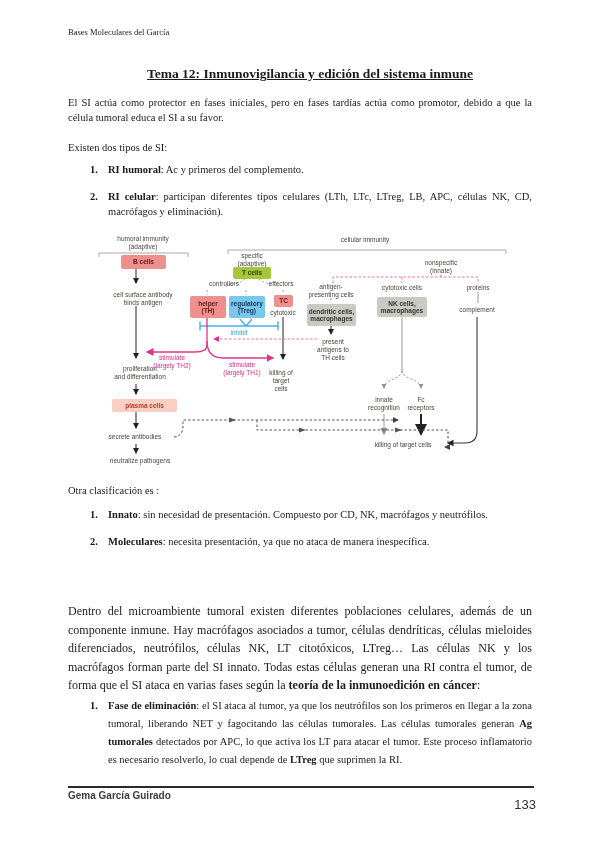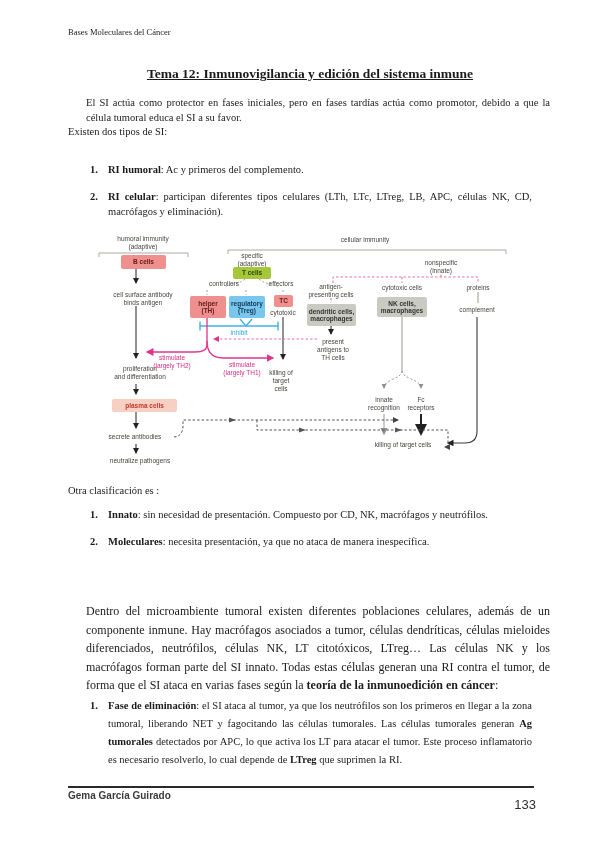--- a/index.html
+++ b/index.html
@@ -1,19 +1,19 @@
 <!DOCTYPE html>
 <html><head>
 <meta charset="utf-8">
 <style>
   html,body{margin:0;padding:0;background:#888;}
   .page{position:relative;width:600px;height:848px;background:#ffffff;overflow:hidden;
         font-family:"Liberation Serif","DejaVu Serif",serif;color:#1b1b1b;}
   .abs{position:absolute;}
-  .just{text-align:justify;margin-left:18px;}
+  .just{text-align:justify;}
   .body-txt{font-size:10.5px;line-height:15px;}
   .body-txt2{font-size:12px;line-height:18.6px;}
   .bold{font-weight:bold;}
   .li{display:flex;}
   .num{font-weight:bold;width:18px;flex:none;}
   .li-text{flex:1;text-align:justify;}
   
   .diagram{position:absolute;left:95px;top:233px;width:420px;height:240px;
            font-family:"Liberation Sans","DejaVu Sans",sans-serif;}
   .dlabel{position:absolute;font-size:6.5px;line-height:8px;color:#45453f;
@@ -33,27 +33,27 @@
   .sans{font-family:"Liberation Sans","DejaVu Sans",sans-serif;}
   .title{font-size:13.5px;font-weight:bold;text-decoration:underline;text-align:center;}
   .heading{font-size:11.5px;letter-spacing:.2px;}
   .hdr{font-size:8.5px;}
 </style>
 </head>
 <body>
 
 <div class="page">
 
-  <div class="abs hdr" style="left:68px;top:27px;">Bases Moleculares del Cáncer</div>
+  <div class="abs hdr" style="left:68px;top:27px;">Bases Moleculares del García</div>
 
   <div class="abs title" style="left:0;width:600px;top:66px;padding-left:10px;">Tema 12: Inmunovigilancia y edición del sistema inmune</div>
 
   <div class="abs body-txt just" style="left:68px;top:95px;width:464px;">El SI actúa como protector en fases iniciales, pero en fases tardías actúa como promotor, debido a que la célula tumoral educa el SI a su favor.</div>
 
-  <div class="abs body-txt" style="left:68px;top:124px;">Existen dos tipos de SI:</div>
+  <div class="abs body-txt" style="left:68px;top:140px;">Existen dos tipos de SI:</div>
 
   <div class="abs body-txt li" style="left:90px;top:162px;width:442px;">
     <span class="num">1.</span>
     <div class="li-text"><span class="bold">RI humoral</span><span>: Ac y primeros del complemento.</span></div>
   </div>
   <div class="abs body-txt li" style="left:90px;top:189px;width:442px;">
     <span class="num">2.</span>
     <div class="li-text"><span class="bold">RI celular</span><span>: participan diferentes tipos celulares (LTh, LTc, LTreg, LB, APC, células NK, CD, macrófagos y eliminación).</span></div>
   </div>
 

